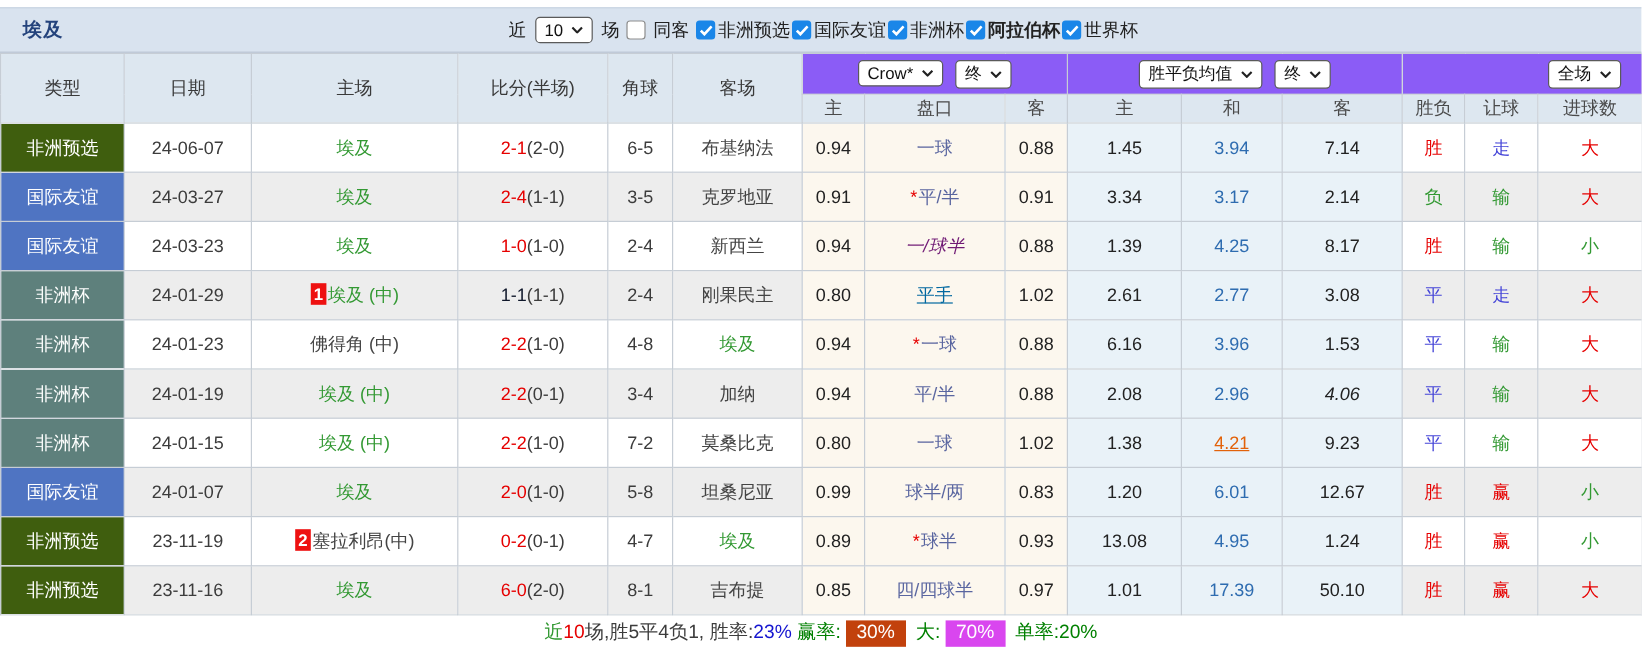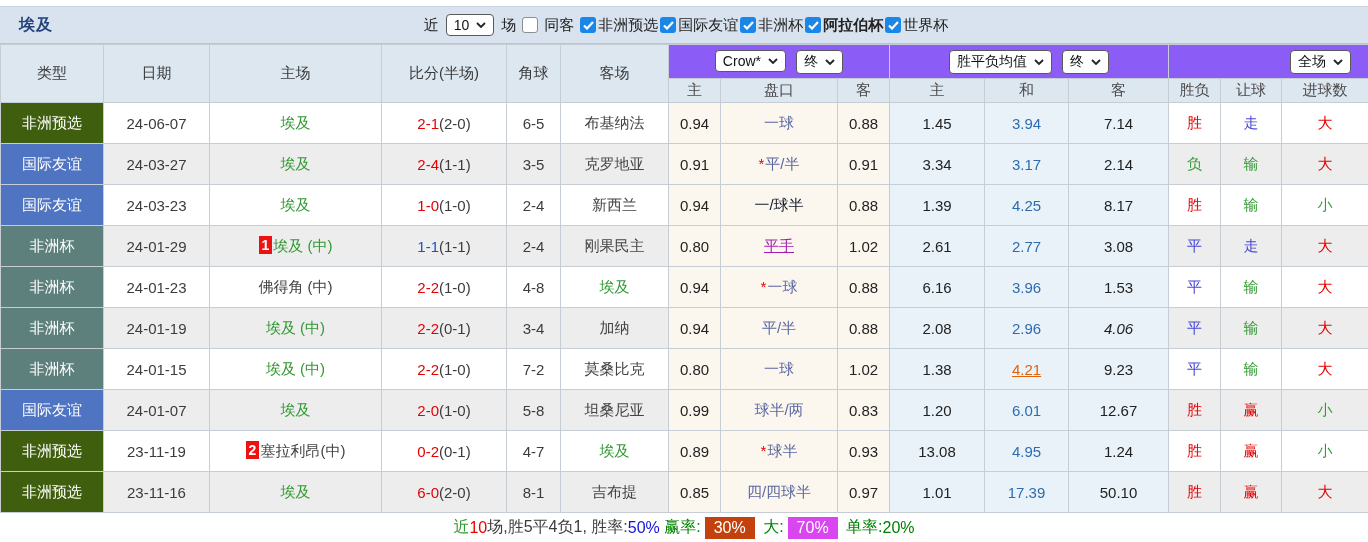--- a/index.html
+++ b/index.html
@@ -246,38 +246,38 @@
         <td style="color: rgb(230, 0, 0);">大</td>
       </tr>
       <tr class="odd">
         <td class="col-type" style="background: rgb(79, 116, 194);">国际友谊</td>
         <td style="color: rgb(60, 60, 60);">24-03-23</td>
         <td><span style="color: rgb(51, 153, 51);">埃及</span></td>
         <td><span style="color: rgb(230, 0, 0);">1-0</span><span style="color: rgb(60, 60, 60);">(1-0)</span></td>
         <td style="color: rgb(60, 60, 60);">2-4</td>
         <td><span style="color: rgb(68, 68, 68);">新西兰</span></td>
         <td class="cream" style="color: rgb(34, 34, 34);">0.94</td>
-        <td class="cream"><span style="color: #0f172a;">一/球半</span></td>
+        <td class="cream"><span style="color: #701a75; font-style: italic;">一/球半</span></td>
         <td class="cream" style="color: rgb(34, 34, 34);">0.88</td>
         <td class="lblue" style="color: rgb(34, 34, 34);">1.39</td>
         <td class="lblue"><span style="color: rgb(46, 108, 176);">4.25</span></td>
         <td class="lblue" style="color: rgb(34, 34, 34);">8.17</td>
         <td style="color: rgb(230, 0, 0);">胜</td>
         <td style="color: rgb(51, 153, 51);">输</td>
         <td style="color: rgb(51, 153, 51);">小</td>
       </tr>
       <tr class="even">
         <td class="col-type" style="background: rgb(94, 128, 124);">非洲杯</td>
         <td style="color: rgb(60, 60, 60);">24-01-29</td>
         <td><span class="num-badge">1</span><span style="color: rgb(51, 153, 51);">埃及 (中)</span></td>
-        <td><span style="color: #1d4ed8;">1-1</span><span style="color: rgb(60, 60, 60);">(1-1)</span></td>
+        <td><span style="color: #0f172a;">1-1</span><span style="color: rgb(60, 60, 60);">(1-1)</span></td>
         <td style="color: rgb(60, 60, 60);">2-4</td>
         <td><span style="color: rgb(68, 68, 68);">刚果民主</span></td>
         <td class="cream" style="color: rgb(34, 34, 34);">0.80</td>
-        <td class="cream"><span style="color: #a21caf; text-decoration: underline;">平手</span></td>
+        <td class="cream"><span style="color: #0369a1; text-decoration: underline;">平手</span></td>
         <td class="cream" style="color: rgb(34, 34, 34);">1.02</td>
         <td class="lblue" style="color: rgb(34, 34, 34);">2.61</td>
         <td class="lblue"><span style="color: rgb(46, 108, 176);">2.77</span></td>
         <td class="lblue" style="color: rgb(34, 34, 34);">3.08</td>
         <td style="color: rgb(70, 70, 216);">平</td>
         <td style="color: rgb(70, 70, 216);">走</td>
         <td style="color: rgb(230, 0, 0);">大</td>
       </tr>
       <tr class="odd">
         <td class="col-type" style="background: rgb(94, 128, 124);">非洲杯</td>
@@ -381,20 +381,20 @@
         <td style="color: rgb(230, 0, 0);">赢</td>
         <td style="color: rgb(230, 0, 0);">大</td>
       </tr>
     </tbody>
 </table>
 
 <div class="summary">
     <span class="seg" style="color: rgb(51, 153, 51);">近</span>
     <span class="seg" style="color: rgb(230, 0, 0);">10</span>
     <span class="seg" style="color: rgb(60, 60, 60);">场,胜5平4负1, 胜率:</span>
-    <span class="seg" style="color: rgb(21, 21, 208);">50%</span>
+    <span class="seg" style="color: rgb(21, 21, 208);">23%</span>
     <span class="seg" style="color: rgb(0, 128, 0);"> 赢率:</span>
     <span class="pill" style="color: rgb(255, 255, 255); background: #c2410c;">30%</span>
     <span class="seg" style="color: rgb(0, 128, 0);"> 大:</span>
     <span class="pill" style="color: rgb(255, 255, 255); background: #d946ef;">70%</span>
     <span class="seg" style="color: rgb(0, 128, 0);"> 单率:</span>
     <span class="seg" style="color: rgb(0, 128, 0);">20%</span>
   </div>
 
 </body></html>

